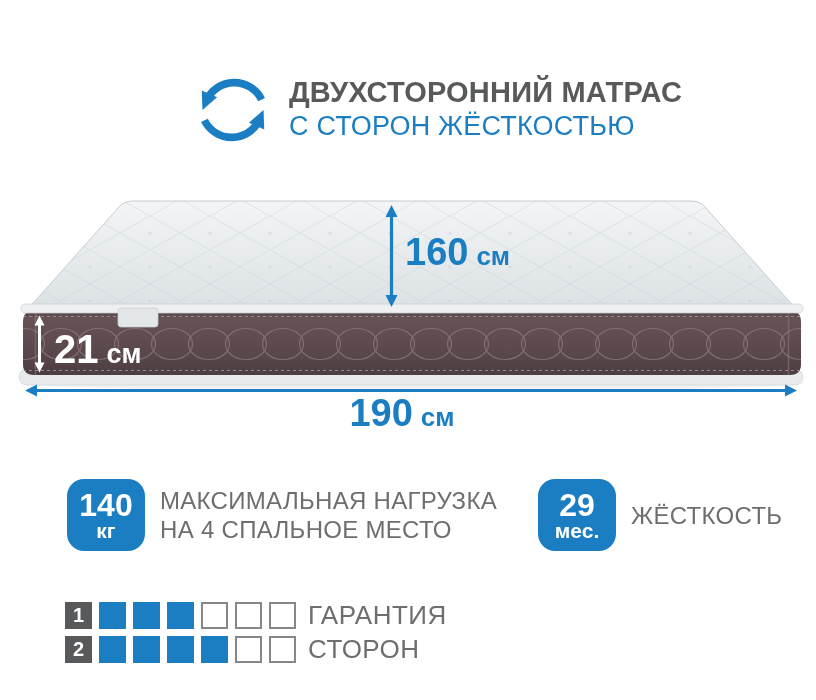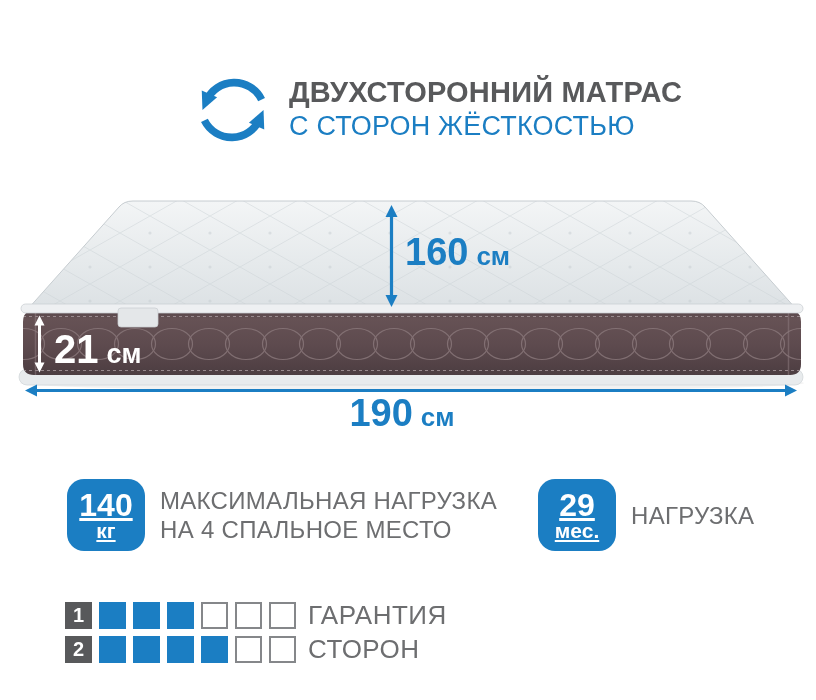--- a/index.html
+++ b/index.html
@@ -16,21 +16,21 @@
   .mattress-svg{position:absolute;left:0;top:0;width:816px;height:430px;}
   .dim-text{font-family:"Liberation Sans",sans-serif;font-weight:bold;font-size:38px;fill:var(--accent-blue,#1b7ec3);}
   .dim-unit{font-size:26px;}
   .dim-text-white{font-family:"Liberation Sans",sans-serif;font-weight:bold;font-size:40px;fill:#ffffff;}
   .dim-unit-white{font-size:27px;}
   
   .feature{position:absolute;top:467px;display:flex;align-items:center;}
   .feature-load{left:67px;}
   .feature-warranty{left:538px;}
   .badge{width:78px;height:72px;border-radius:17px;background:var(--accent-blue,#1b7ec3);
-    color:#fff;display:flex;flex-direction:column;align-items:center;justify-content:center;flex:none;text-decoration:underline;}
+    color:#fff;display:flex;flex-direction:column;align-items:center;justify-content:center;flex:none;}
   .badge-value{font-weight:bold;font-size:32px;line-height:30px;}
   .badge-unit{font-weight:bold;font-size:21px;line-height:21px;}
   .feature-label{margin-left:15px;font-size:24px;line-height:29px;color:var(--text-gray,#6d6e70);letter-spacing:.3px;}
   .feature-label span{display:block;white-space:nowrap;}
   
   .firmness{position:absolute;left:65px;top:589px;}
   .f-row{display:flex;align-items:center;margin-bottom:6px;}
   .f-num{width:27px;height:27px;background:var(--title-gray,#58595b);color:#fff;
     font-weight:bold;font-size:20px;line-height:27px;text-align:center;margin-right:7px;flex:none;}
   .f-cells{display:flex;gap:7px;}
@@ -145,21 +145,21 @@
       <span>НА 4 СПАЛЬНОЕ МЕСТО</span>
     </div>
   </div>
 
   <div class="feature feature-warranty">
     <div class="badge">
       <div class="badge-value">29</div>
       <div class="badge-unit">мес.</div>
     </div>
     <div class="feature-label">
-      <span>НАГРУЗКА</span>
+      <span>ЖЁСТКОСТЬ</span>
       <span></span>
     </div>
   </div>
 
   <div class="firmness">
     <div class="f-row">
       <div class="f-num">1</div>
       <div class="f-cells">
           <div class="f-cell filled"></div>
           <div class="f-cell filled"></div>

